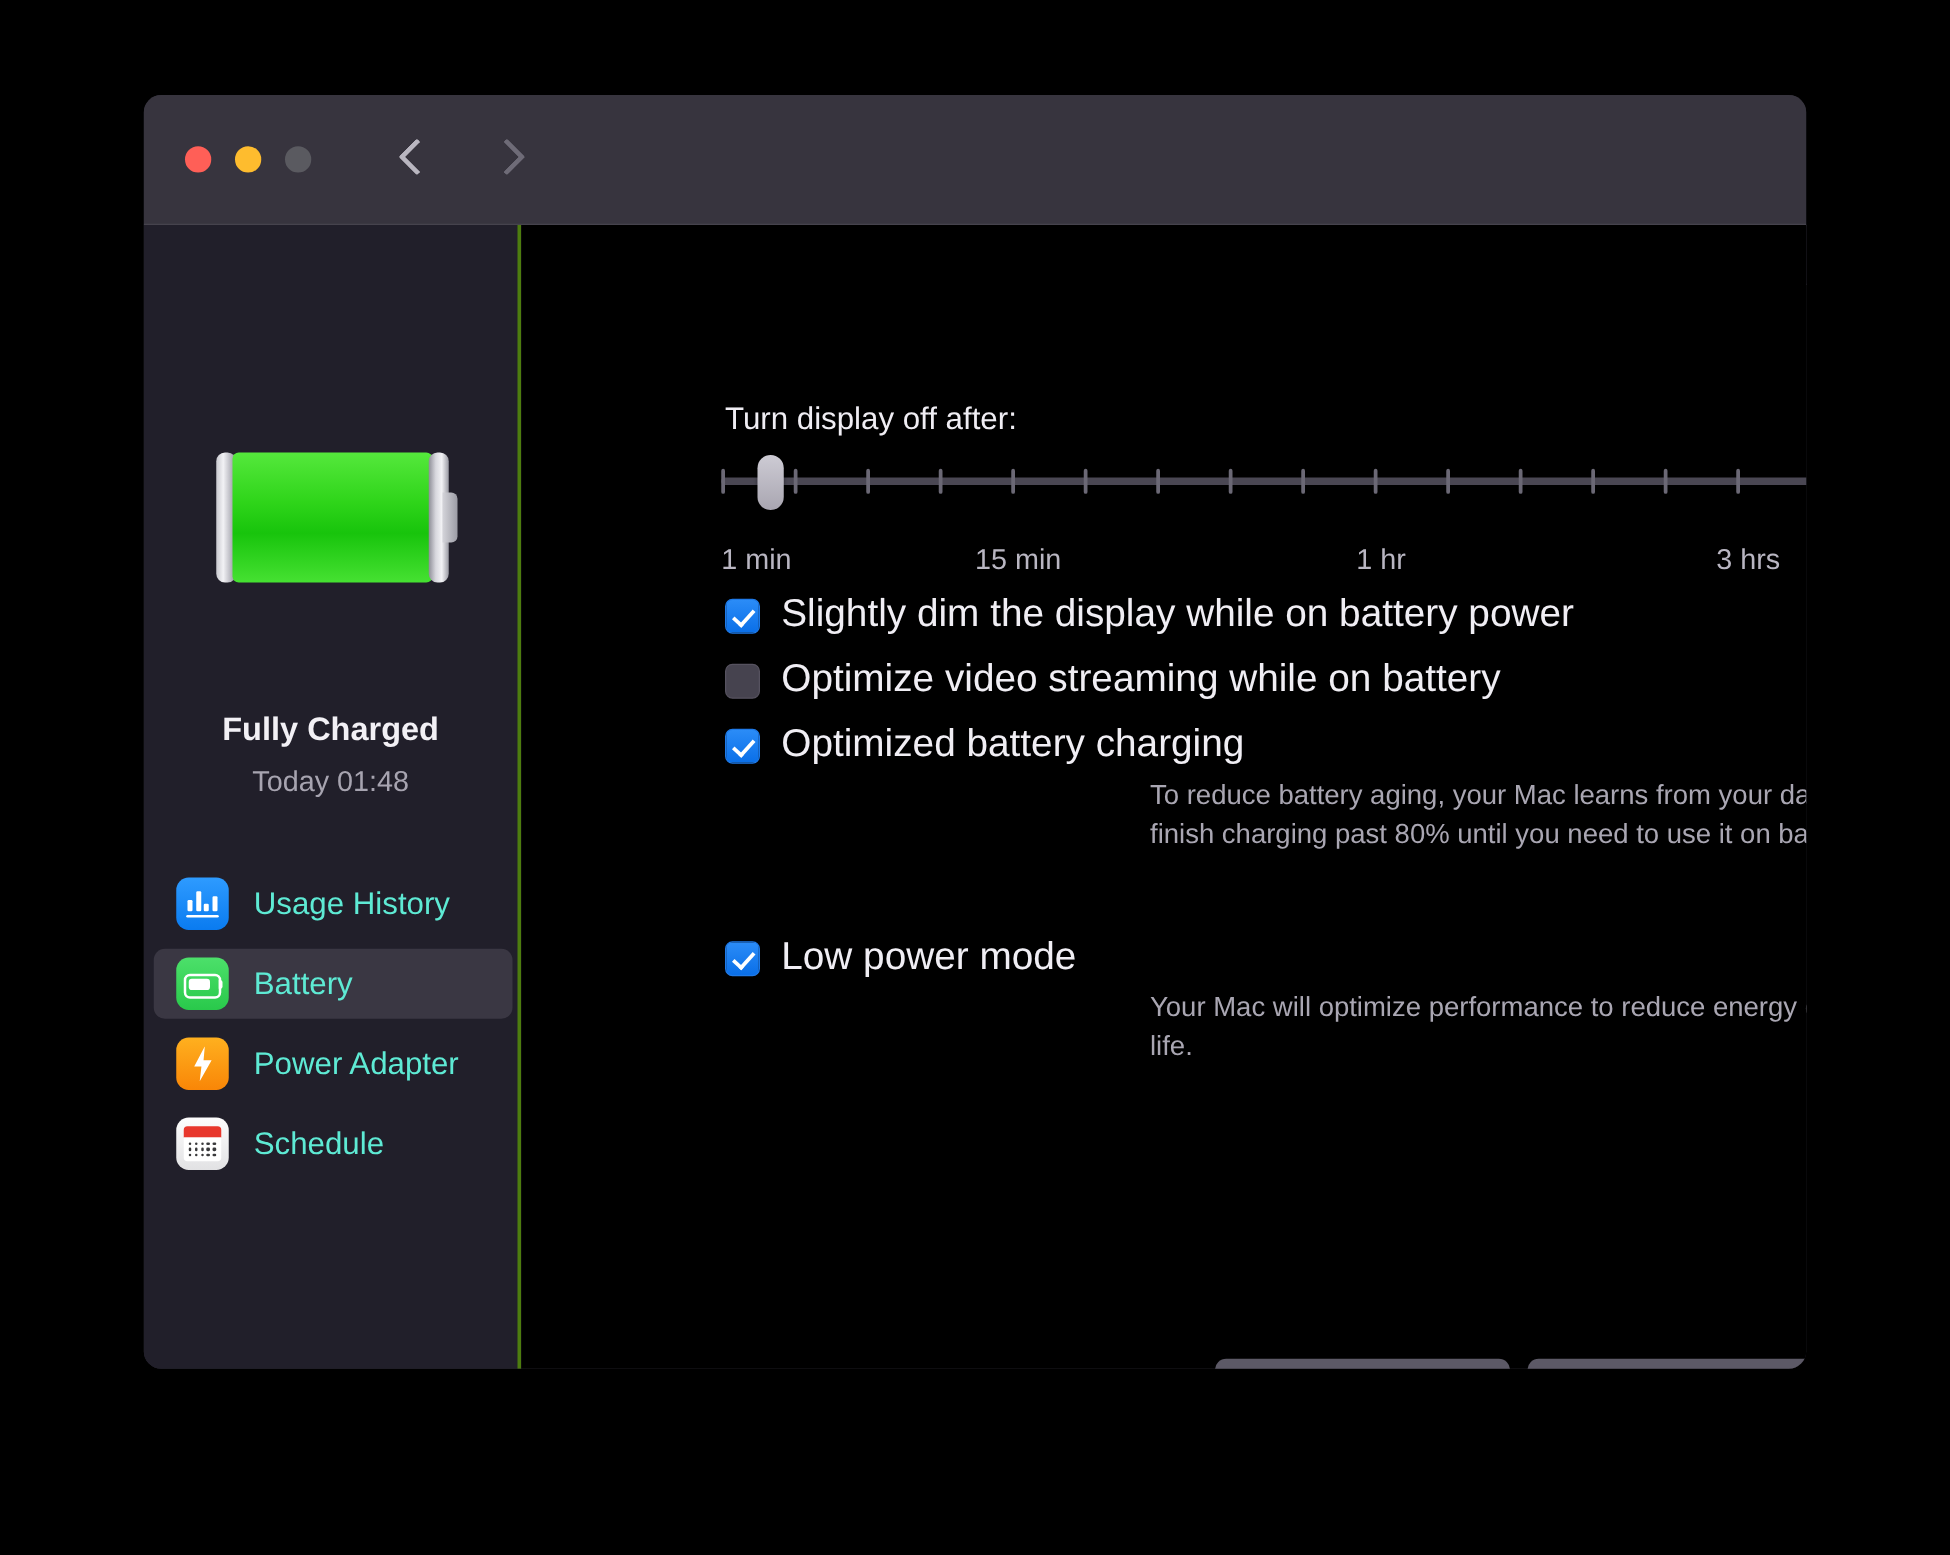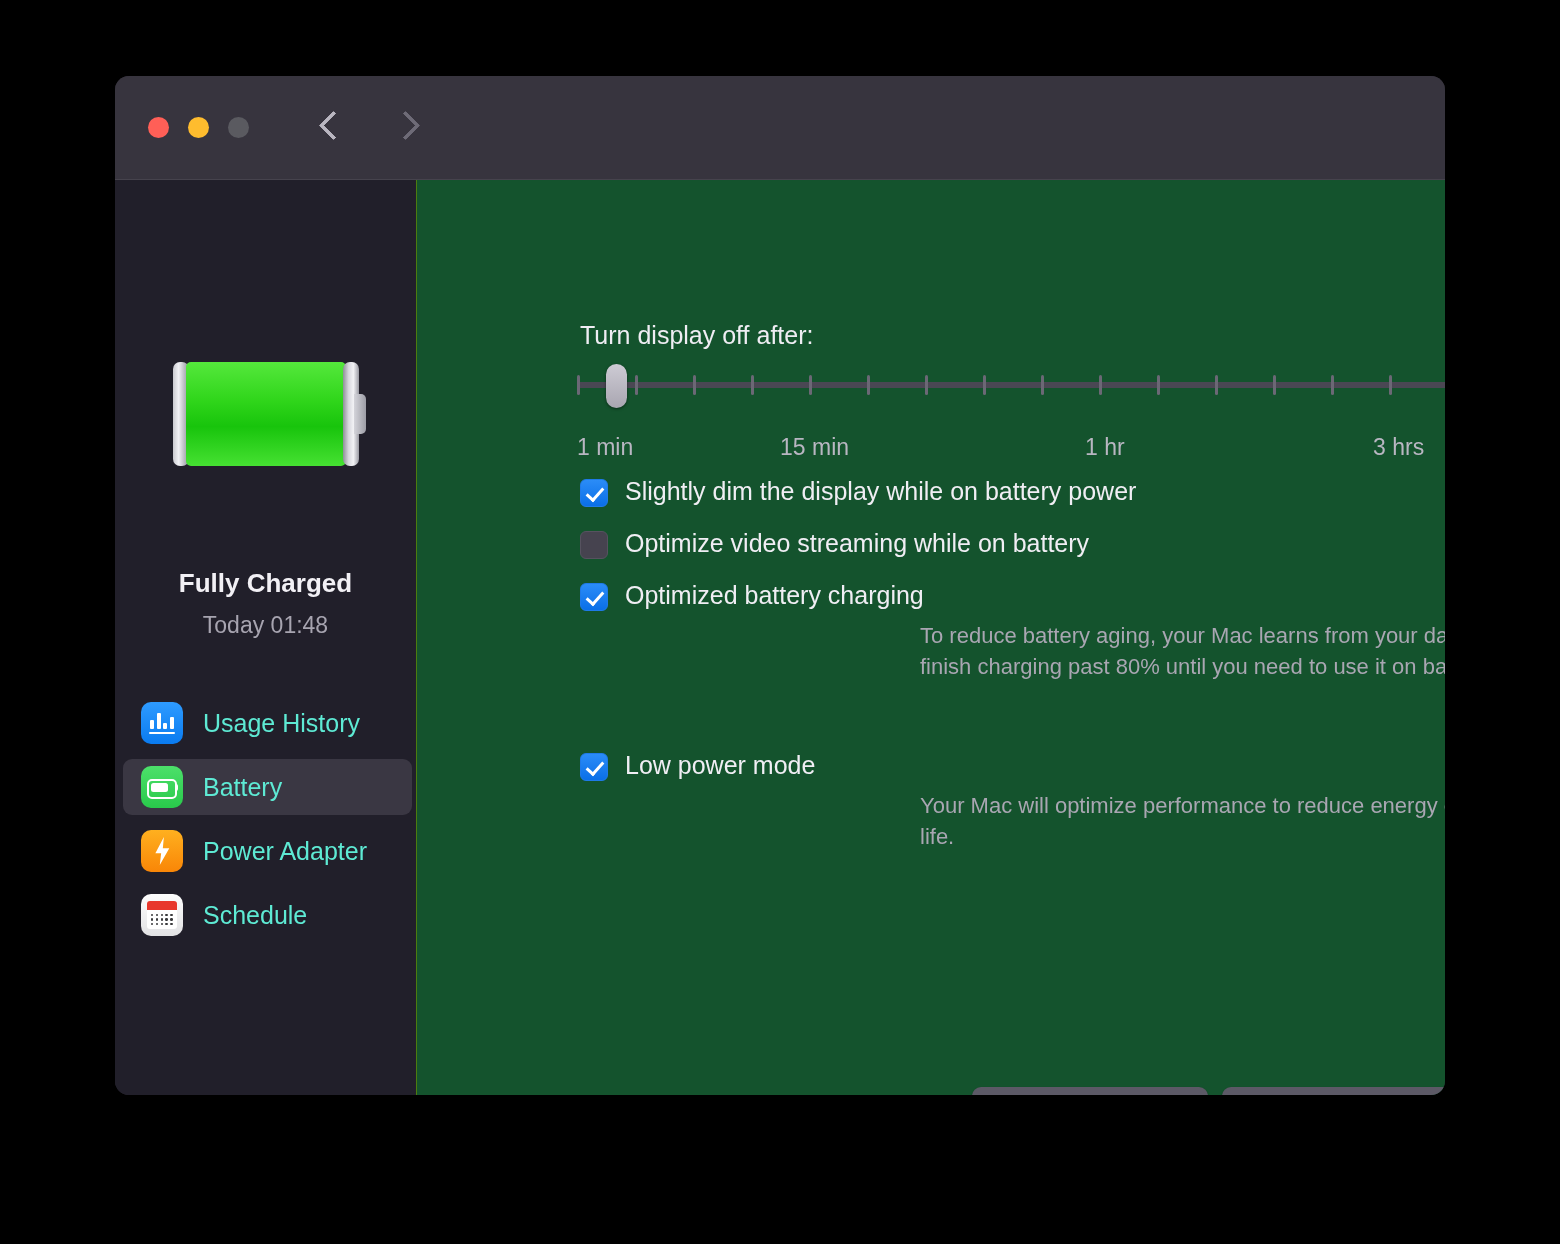--- a/index.html
+++ b/index.html
@@ -145,21 +145,21 @@
   .search-input::placeholder { color: #8e8b97; }
 
   
   .sidebar {
     position: absolute;
     left: 0;
     top: 104px;
     width: 302px;
     bottom: 0;
     background: #211f2a;
-    border-right: 1px solid #4d7c0f;
+    border-right: 3px solid #4d7c0f;
     box-sizing: border-box;
   }
 
   .battery-hero {
     position: absolute;
     left: 58px;
     top: 182px;
     width: 186px;
     height: 104px;
   }
@@ -325,21 +325,21 @@
     border-radius: 50%;
   }
 
   
   .main {
     position: absolute;
     left: 302px;
     top: 104px;
     right: 0;
     bottom: 0;
-    background: #14532d;
+    background: #000000;
     text-decoration: underline;
   }
 
   .section-label {
     position: absolute;
     left: 163px;
     top: 141px;
     font-size: 25px;
     color: #efedf3;
   }
@@ -420,21 +420,21 @@
     border-bottom: 3.2px solid #ffffff;
     transform: rotate(42deg);
   }
   .cbox.off {
     background: #46434f;
     border: 1px solid #56525f;
     box-sizing: border-box;
   }
   .ctext {
     margin-left: 17px;
-    font-size: 25px;
+    font-size: 31px;
     color: #f0eef4;
     line-height: 30px;
   }
   .helptext {
     position: absolute;
     left: 503px;
     width: 880px;
     font-size: 22px;
     line-height: 31px;
     color: #a9a6b2;

